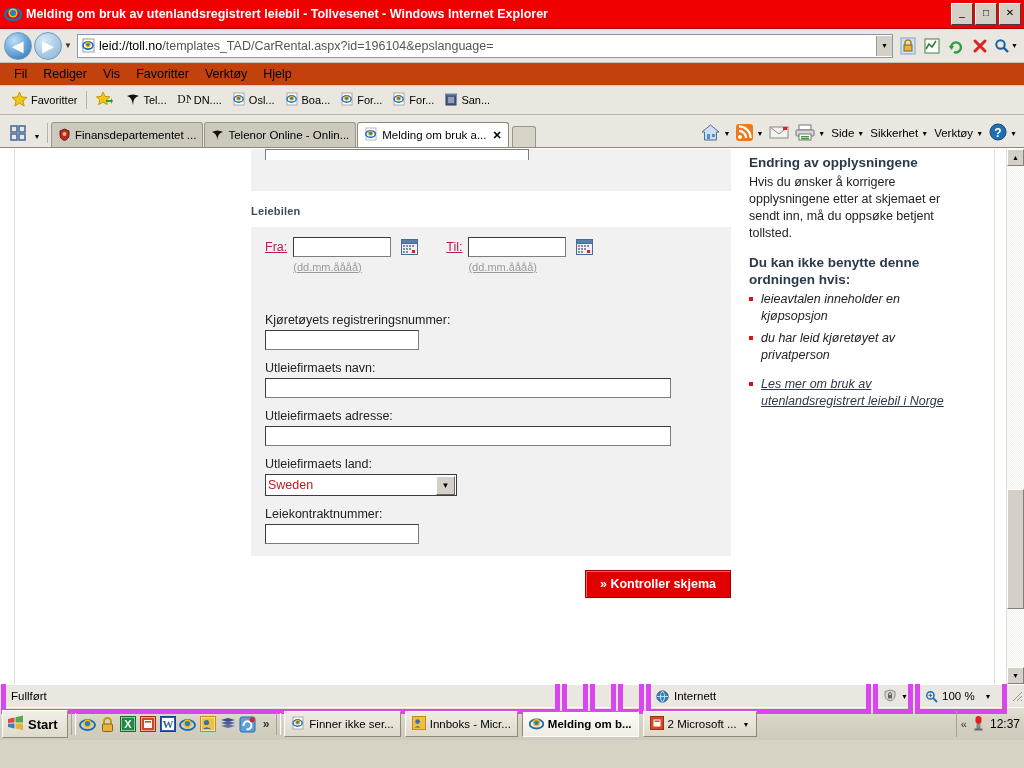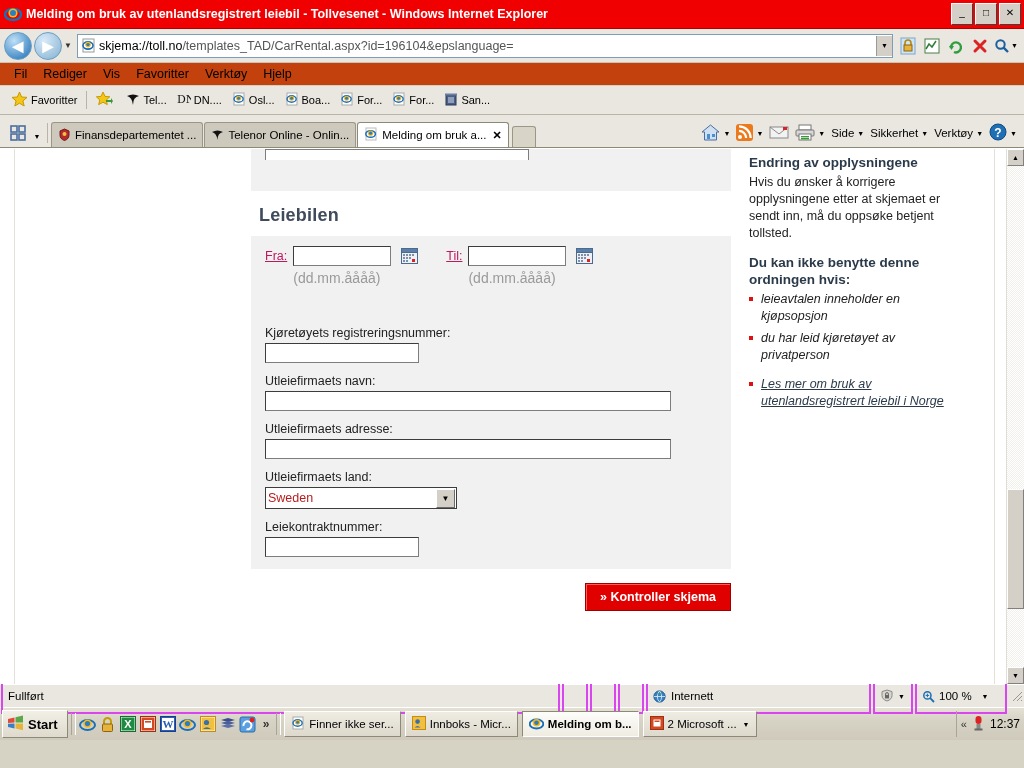--- a/index.html
+++ b/index.html
@@ -134,35 +134,35 @@
   #maincol{width:480px;margin-left:236px;}
   #sidecol{width:200px;margin-left:18px;padding-top:6px;}
   
   .formbox{background:#f1f1f1;padding:10px 14px;}
   .formbox.top{padding-top:0;height:42px;box-sizing:border-box;}
   .topfield{
     width:262px;height:10px;background:#fff;border:1px solid #7d7d7d;
     border-bottom:none;
   }
   h2.section{
-    font-size:18px;color:#3f4b5b;margin:14px 0 10px 8px;font-weight:bold;
+    font-size:11px;color:#3f4b5b;margin:14px 0 10px 0;font-weight:bold;
     letter-spacing:0.2px;
   }
   .sub-label{font-size:12.5px;font-weight:bold;color:#111;margin-bottom:9px;}
   .daterow{display:flex;align-items:flex-start;}
   .dcell{display:flex;align-items:flex-start;}
   .dlabel{font-size:12.5px;color:#be185d;margin-right:6px;margin-top:3px;text-decoration:underline;}
   .dwrap{display:flex;flex-direction:column;}
   input.txt{
     background:#fff;border:1px solid #7d7d7d;border-top-color:#3c3c3c;border-left-color:#3c3c3c;
     height:20px;font-family:"Liberation Sans",sans-serif;font-size:12px;
     padding:0 3px;box-sizing:border-box;color:#000;
   }
   .date-in{width:98px;}
-  .hint{font-size:14px;color:#9a9a9a;margin-top:4px;}
+  .hint{font-size:11px;color:#9a9a9a;margin-top:4px;text-decoration:underline;}
   .calico{margin-left:10px;margin-top:2px;flex:none;}
   .fieldlabel{font-size:12.5px;color:#222;margin-bottom:3px;}
   .fieldgroup{margin-bottom:11px;}
   .reg-in{width:154px;}
   .wide-in{width:406px;}
   .sel-wrap{position:relative;width:192px;height:22px;}
   select.sel{
     width:192px;height:22px;font-family:"Liberation Sans",sans-serif;font-size:12.5px;
     border:1px solid #3c3c3c;background:#fff;padding-left:2px;
     -webkit-appearance:none;appearance:none;color:#b91c1c;
@@ -211,21 +211,21 @@
     background:#d4d0c8;border:1px solid #fff;border-right-color:#808080;border-bottom-color:#808080;
     box-sizing:border-box;
   }
   
   #statusbar{
     height:22px;background:#e9e7df;display:flex;align-items:center;
     border-top:1px solid #fff;font-size:11.5px;
   }
   .st-cell{
     height:36px;display:flex;align-items:center;padding:0 5px;
-    border:2px solid #d946ef;margin:0 1px;box-sizing:border-box;
+    border:5px solid #d946ef;margin:0 1px;box-sizing:border-box;
   }
   #st-main{flex:1;}
   .st-small{width:26px;}
   #st-zone{width:225px;}
   #st-zoom{width:92px;justify-content:flex-start;}
   .grip{width:14px;height:14px;margin-left:2px;}
   
   #taskbar{
     height:32px;
     background:linear-gradient(#e4e0d4,#d6d2c4 40%,#cfcabb);
@@ -289,21 +289,21 @@
 
   <span id="url-box">
     <span class="ie-sm">
       <svg width="15" height="15" viewBox="0 0 15 15">
         <rect x="2" y="1" width="11" height="13" fill="#fff" stroke="#9a9a9a"></rect>
         <ellipse cx="7" cy="7.5" rx="5" ry="3.6" fill="none" stroke="#1a6fb5" stroke-width="1.6"></ellipse>
         <circle cx="7" cy="6.6" r="2.8" fill="#fdb813"></circle>
         <circle cx="7" cy="6.6" r="1.7" fill="#2a7fc4"></circle>
       </svg>
     </span>
-    <span id="url-text"><span class="host">skjema://</span><span class="host">toll.no</span><span>/templates_TAD/CarRental.aspx?id=196104&amp;epslanguage=</span></span>
+    <span id="url-text"><span class="host">leid://</span><span class="host">toll.no</span><span>/templates_TAD/CarRental.aspx?id=196104&amp;epslanguage=</span></span>
     <span class="url-drop">▼</span>
   </span>
 
   <span class="addr-ico">
     <svg width="18" height="18" viewBox="0 0 18 18">
       <rect x="2" y="1" width="14" height="16" fill="#cfe4f6" stroke="#7ba7cc"></rect>
       <path d="M6 8 V6 a3 3 0 0 1 6 0 V8" fill="none" stroke="#b8860b" stroke-width="1.6"></path>
       <rect x="5" y="8" width="8" height="6" fill="#e8b33a" stroke="#8a6414"></rect>
     </svg>
   </span>

